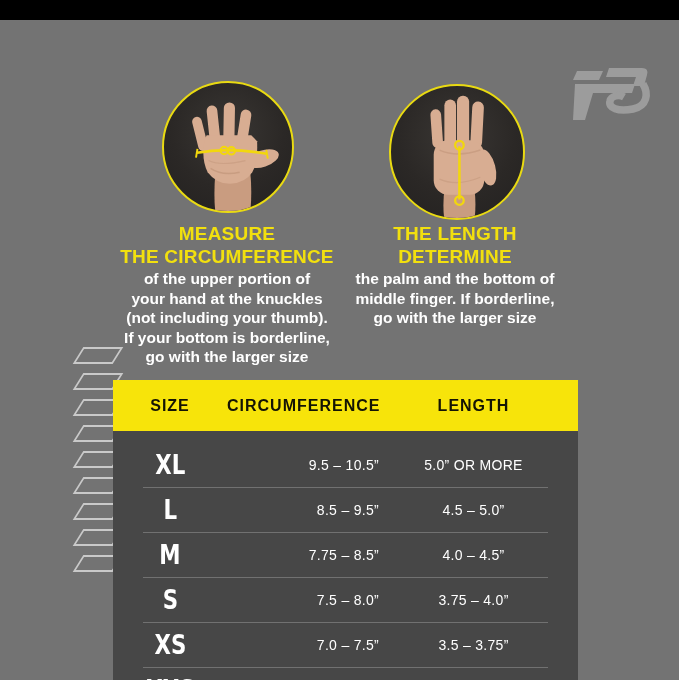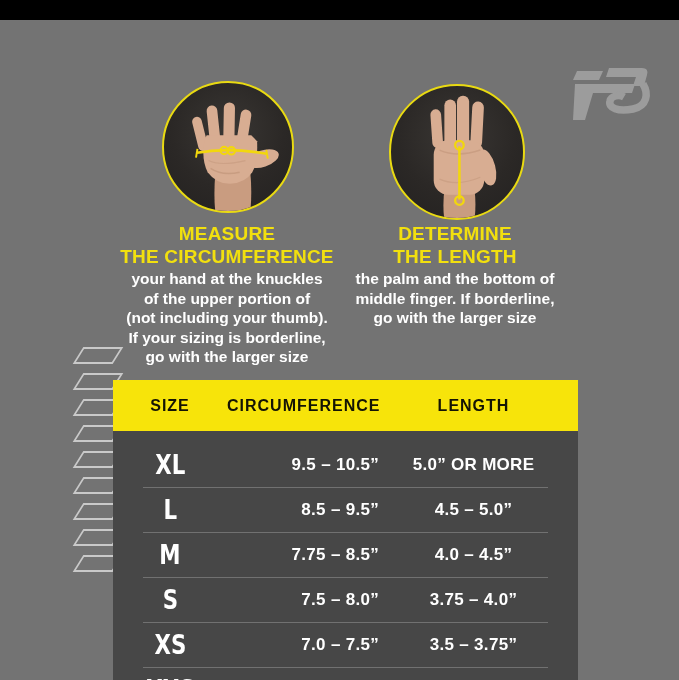--- a/index.html
+++ b/index.html
@@ -56,21 +56,21 @@
   .tbody { background:#474747; height:269px; padding-top:12px; }
   .trow { height:44px; display:flex; align-items:center; color:#fff; }
   .tdivider { height:1px; background:#717171; margin:0 30px; }
   .col-size { width:114px; text-align:center; }
   .col-circ { width:152px; text-align:right; }
   .col-len  { width:189px; text-align:center; }
   .size-val {
     display:inline-block; font-family:"DejaVu Sans",sans-serif;
     font-size:26px; font-weight:bold; transform:scaleX(.82); letter-spacing:0;
   }
-  .cell-val { font-size:17px; font-weight:bold; letter-spacing:.3px; }
+  .cell-val { font-size:14px; font-weight:normal; letter-spacing:.3px; }
 </style>
 </head>
 <body>
 
 <div class="canvas">
 
   <svg class="logo" viewBox="0 0 92 64" aria-hidden="true">
     <g fill="#9c9c9c">
       <path d="M14,7 L40,7 L36,16 L10,16 Z"></path>
       <path d="M46,4 L79,4 Q86,4 84,11 L81,22 L70,22 L73,13 L43,13 Z"></path>
@@ -121,30 +121,30 @@
         <circle cx="70.5" cy="118" r="4.4" stroke-width="2.4"></circle>
       </g>
     </svg>
   </div>
 
   <div class="heading heading-left">
     <div>MEASURE</div>
     <div>THE CIRCUMFERENCE</div>
   </div>
   <div class="bodytext body-left">
+    <div>of the upper portion of</div>
     <div>your hand at the knuckles</div>
-    <div>of the upper portion of</div>
     <div>(not including your thumb).</div>
-    <div>If your sizing is borderline,</div>
+    <div>If your bottom is borderline,</div>
     <div>go with the larger size</div>
   </div>
 
   <div class="heading heading-right">
+    <div>THE LENGTH</div>
     <div>DETERMINE</div>
-    <div>THE LENGTH</div>
   </div>
   <div class="bodytext body-right">
     <div>the palm and the bottom of</div>
     <div>middle finger. If borderline,</div>
     <div>go with the larger size</div>
   </div>
 
   <div class="hatches">
     <div class="hatch"></div>
     <div class="hatch"></div>

